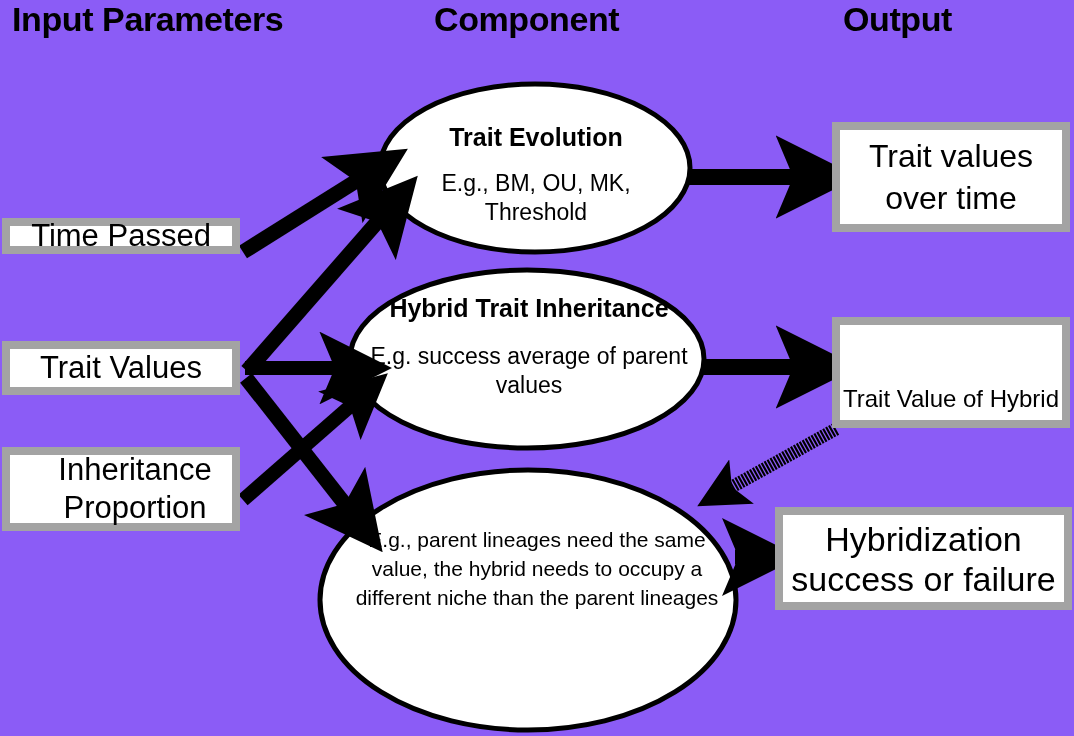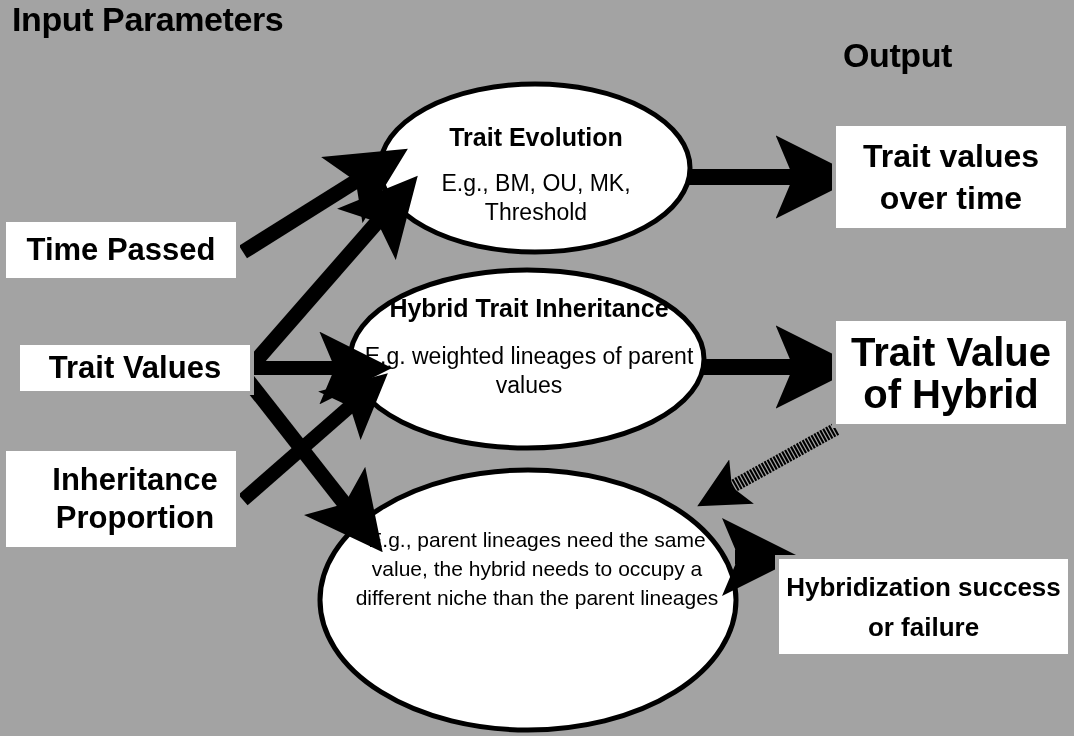--- a/index.html
+++ b/index.html
@@ -4,21 +4,21 @@
 <style>
   html, body {
     margin: 0;
     padding: 0;
     background: #ffffff;
   }
   #canvas {
     position: relative;
     width: 1074px;
     height: 736px;
-    background: #a3a3a3;
+    background: #8b5cf6;
     font-family: "Liberation Sans", sans-serif;
     overflow: hidden;
   }
   svg.layer {
     position: absolute;
     left: 0;
     top: 0;
     width: 1074px;
     height: 736px;
   }
@@ -27,44 +27,44 @@
     position: absolute;
     font-weight: bold;
     color: #000000;
     font-size: 34px;
     line-height: 34px;
     white-space: nowrap;
     letter-spacing: -0.4px;
   }
   #head-input    { left: 12px;  top: 2px; }
   #head-component{ left: 434px; top: 2px; }
-  #head-output   { left: 843px; top: 2px; margin-top: 36px; }
+  #head-output   { left: 843px; top: 2px; }
 
   
   .box {
     position: absolute;
     box-sizing: border-box;
-    border: 4px solid #a3a3a3;
+    border: 8px solid #a3a3a3;
     background: #ffffff;
     display: flex;
     align-items: center;
     justify-content: center;
     text-align: center;
     color: #000000;
-    font-weight: bold;
+    font-weight: normal;
     z-index: 3;
   }
   .box .label { display: block; width: 100%; }
 
-  #box-time-passed { left: 2px;  top: 218px; width: 238px; height: 64px; font-size: 31px; }
-  #box-trait-values{ left: 16px;  top: 341px; width: 238px; height: 54px; font-size: 31px; }
-  #box-inheritance { left: 2px;  top: 447px; width: 238px; height: 104px; font-size: 31px; line-height: 38px; padding-left: 28px; }
+  #box-time-passed { left: 2px;  top: 218px; width: 238px; height: 36px; font-size: 31px; }
+  #box-trait-values{ left: 2px;  top: 341px; width: 238px; height: 54px; font-size: 31px; }
+  #box-inheritance { left: 2px;  top: 447px; width: 238px; height: 84px; font-size: 31px; line-height: 38px; padding-left: 28px; }
   #box-trait-over-time { left: 832px; top: 122px; width: 238px; height: 110px; font-size: 32px; line-height: 42px; }
-  #box-trait-hybrid    { left: 832px; top: 317px; width: 238px; height: 111px; font-size: 40px; line-height: 42px; }
-  #box-hybridization   { left: 775px; top: 507px; width: 297px; height: 103px; font-size: 26px; line-height: 40px; margin-top: 48px; }
+  #box-trait-hybrid    { left: 832px; top: 317px; width: 238px; height: 111px; font-size: 24px; line-height: 42px; align-items: flex-end; }
+  #box-hybridization   { left: 775px; top: 507px; width: 297px; height: 103px; font-size: 34px; line-height: 40px; }
 
   
   .ellipse-text {
     position: absolute;
     text-align: center;
     color: #000000;
     z-index: 3;
     pointer-events: none;
   }
   .ellipse-title {
@@ -84,20 +84,21 @@
   #ell3-text { left: 340px; top: 508px; width: 394px; }
   #ell3-text .ellipse-title { font-size: 25px; line-height: 31px; }
   #ell3-text .ellipse-sub   { font-size: 21px; line-height: 29px; }
 </style>
 </head>
 <body>
 
 <div id="canvas">
 
   <div class="col-head" id="head-input">Input Parameters</div>
+  <div class="col-head" id="head-component">Component</div>
   <div class="col-head" id="head-output">Output</div>
 
   <svg class="layer" viewBox="0 0 1074 736">
     <defs>
       <marker id="ah-thick" markerWidth="5.2" markerHeight="5.2" refX="3.4" refY="2.6" orient="auto" markerUnits="strokeWidth">
         <path d="M0,0 L5.2,2.6 L0,5.2 L1.1,2.6 Z" fill="#000000"></path>
       </marker>
       <marker id="ah-med" markerWidth="4.6" markerHeight="4.6" refX="3.0" refY="2.3" orient="auto" markerUnits="strokeWidth">
         <path d="M0,0 L4.6,2.3 L0,4.6 L1.0,2.3 Z" fill="#000000"></path>
       </marker>
@@ -129,21 +130,21 @@
     <line x1="836" y1="429" x2="712" y2="498" stroke="#000000" stroke-width="13" stroke-dasharray="2.1 1.25" marker-end="url(#ah-dash)"></line>
   </svg>
 
   <div class="ellipse-text" id="ell1-text">
     <span class="ellipse-title">Trait Evolution</span>
     <span class="ellipse-sub">E.g., BM, OU, MK, Threshold</span>
   </div>
 
   <div class="ellipse-text" id="ell2-text">
     <span class="ellipse-title">Hybrid Trait Inheritance</span>
-    <span class="ellipse-sub">E.g. weighted lineages of parent values</span>
+    <span class="ellipse-sub">E.g. success average of parent values</span>
   </div>
 
   <div class="ellipse-text" id="ell3-text">
     <span class="ellipse-sub">E.g., parent lineages need the same value, the hybrid needs to occupy a different niche than the parent lineages</span>
   </div>
 
   <div class="box" id="box-time-passed">
     <span class="label">Time Passed</span>
   </div>
   <div class="box" id="box-trait-values">

